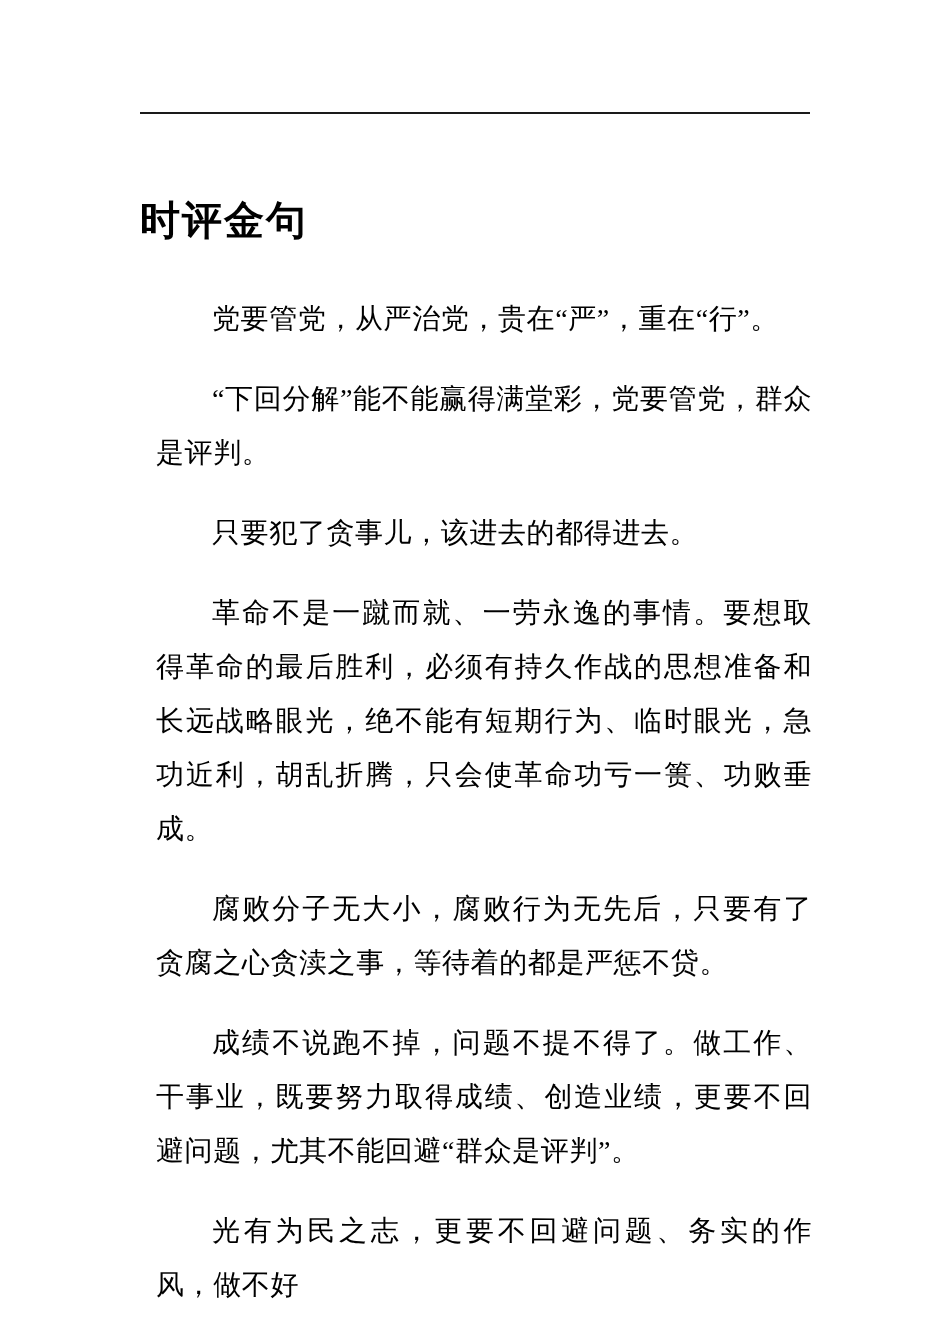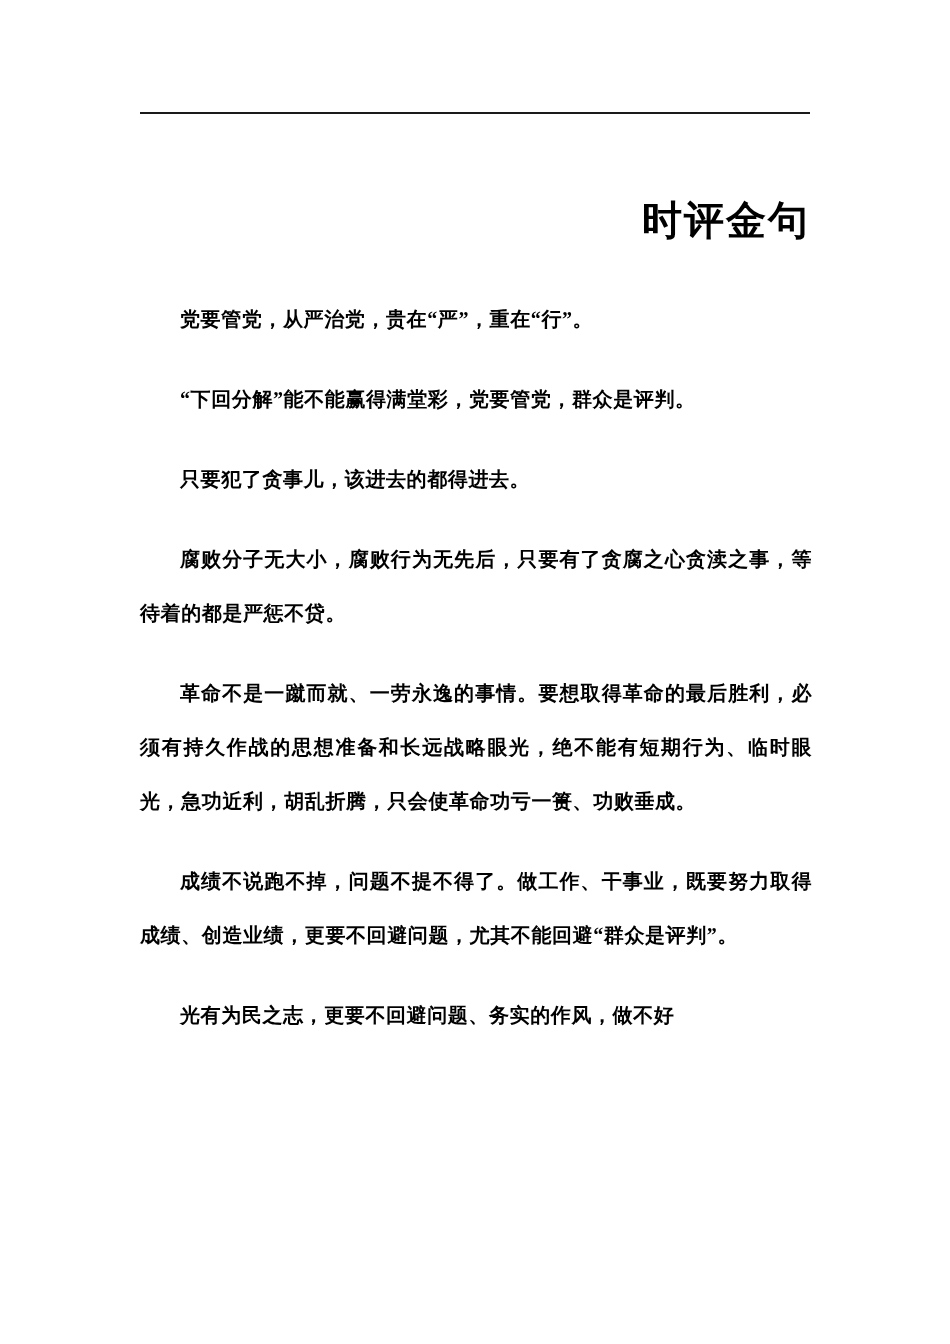--- a/index.html
+++ b/index.html
@@ -29,57 +29,56 @@
     top: 112px;
     width: 670px;
     height: 0;
     border-top: 2px solid #1a1a1a;
   }
   .doc-title {
     position: absolute;
     left: 140px;
     top: 196px;
     width: 670px;
-    text-align: right;
+    text-align: left;
     font-family: "Liberation Sans", "DejaVu Sans", sans-serif;
     font-weight: bold;
     font-size: 40px;
     letter-spacing: 2px;
     line-height: 1.2;
   }
   .body-text {
     position: absolute;
     left: 140px;
     top: 292px;
     width: 672px;
   }
   .para {
-    font-size: 20px;
+    font-size: 28px;
     line-height: 54px;
     text-indent: 2em;
-    margin: 0 0 26px 0;
+    margin: 0 0 26px 16px;
     text-align: justify;
     text-justify: inter-ideograph;
     letter-spacing: 0.6px;
     word-break: break-all;
-    font-weight: bold;
   }
 </style>
 </head>
 <body>
 
 <div class="page">
 
   <div class="header-rule"></div>
 
   <div class="doc-title">时评金句</div>
 
   <div class="body-text">
     <p class="para">党要管党，从严治党，贵在“严”，重在“行”。</p>
     <p class="para">“下回分解”能不能赢得满堂彩，党要管党，群众是评判。</p>
     <p class="para">只要犯了贪事儿，该进去的都得进去。</p>
+    <p class="para">革命不是一蹴而就、一劳永逸的事情。要想取得革命的最后胜利，必须有持久作战的思想准备和长远战略眼光，绝不能有短期行为、临时眼光，急功近利，胡乱折腾，只会使革命功亏一篑、功败垂成。</p>
     <p class="para">腐败分子无大小，腐败行为无先后，只要有了贪腐之心贪渎之事，等待着的都是严惩不贷。</p>
-    <p class="para">革命不是一蹴而就、一劳永逸的事情。要想取得革命的最后胜利，必须有持久作战的思想准备和长远战略眼光，绝不能有短期行为、临时眼光，急功近利，胡乱折腾，只会使革命功亏一篑、功败垂成。</p>
     <p class="para">成绩不说跑不掉，问题不提不得了。做工作、干事业，既要努力取得成绩、创造业绩，更要不回避问题，尤其不能回避“群众是评判”。</p>
     <p class="para">光有为民之志，更要不回避问题、务实的作风，做不好</p>
   </div>
 
 </div>
 
 </body></html>

